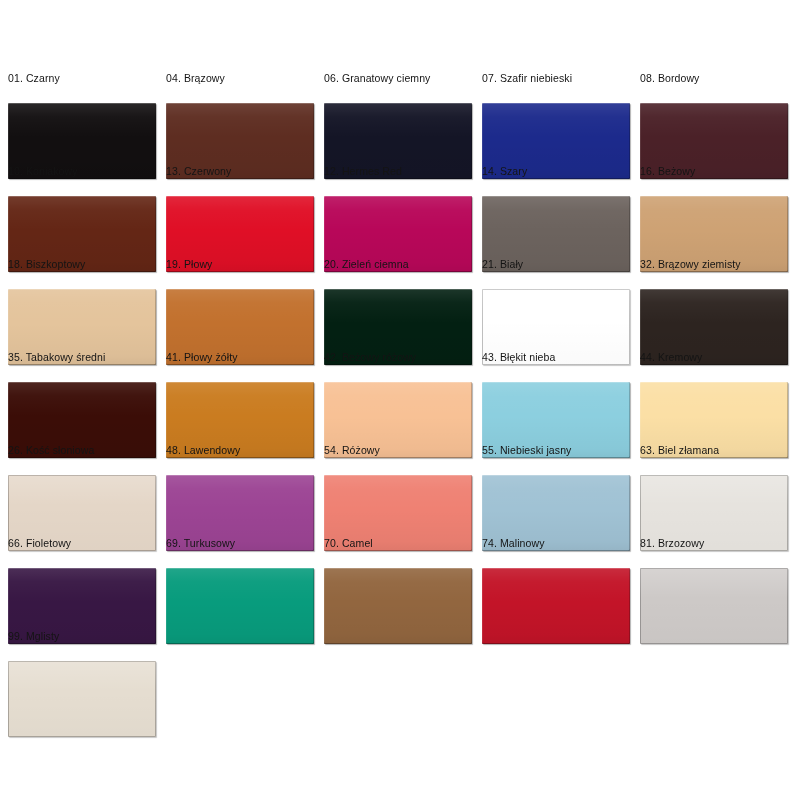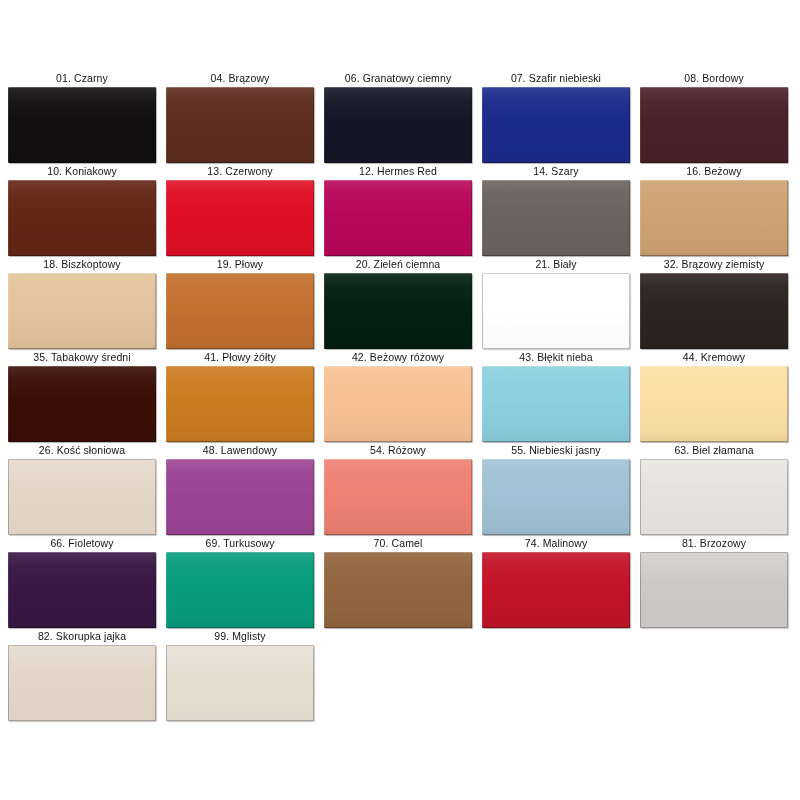--- a/index.html
+++ b/index.html
@@ -40,23 +40,22 @@
     position: relative;
   }
 
   .swatch-label {
     display: block;
     font-size: 10.5px;
     line-height: 12px;
     color: #141414;
     letter-spacing: 0.1px;
     white-space: nowrap;
-    padding-bottom: 3px;
+    padding-bottom: 19px;
     font-weight: 400;
-    text-align: center;
   }
 
   .swatch-chip {
     width: 148px;
     height: 76px;
     box-sizing: border-box;
     position: relative;
     border-radius: 1px;
     box-shadow:
       inset 0 1px 0 rgba(255,255,255,0.22),
@@ -215,21 +214,17 @@
       </div>
       <div class="swatch-cell">
         <span class="swatch-label">74. Malinowy</span>
         <div class="swatch-chip" style="background-color: rgb(195, 20, 40);"></div>
       </div>
       <div class="swatch-cell">
         <span class="swatch-label">81. Brzozowy</span>
         <div class="swatch-chip light-chip" style="background-color: rgb(205, 201, 199);"></div>
       </div>
       <div class="swatch-cell">
-        <span class="swatch-label">82. Skorupka jajka</span>
-        <div class="swatch-chip light-chip" style="background-color: rgb(227, 214, 200);"></div>
-      </div>
-      <div class="swatch-cell">
         <span class="swatch-label">99. Mglisty</span>
         <div class="swatch-chip light-chip" style="background-color: rgb(229, 221, 208);"></div>
       </div>
     </div>
 </div>
 
 </body></html>

